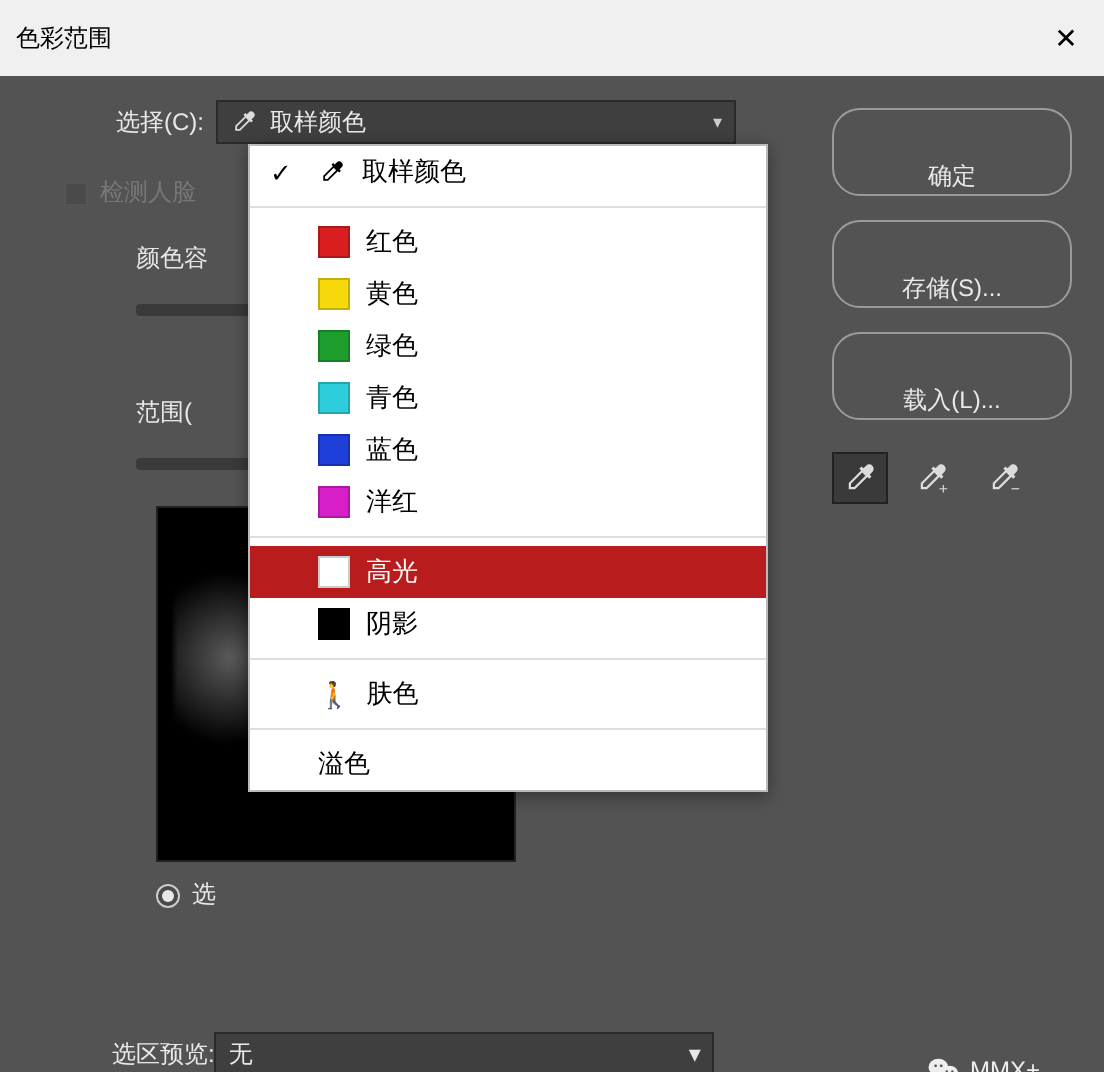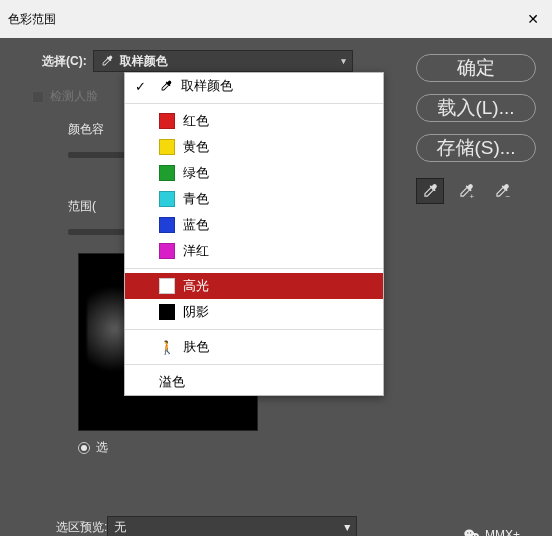--- a/index.html
+++ b/index.html
@@ -2,32 +2,32 @@
 <html><head>
 <meta charset="utf-8">
 <style>
   * { box-sizing: border-box; margin: 0; padding: 0; font-family: "Microsoft YaHei", "PingFang SC", sans-serif; }
   body { background: #535353; width: 552px; height: 536px; overflow: hidden; color: #e8e8e8; font-size: 12px; }
   .titlebar { background: #f0f0f0; height: 38px; display: flex; align-items: center; justify-content: space-between; padding: 0 0 0 8px; color: #000; }
   .titlebar .title { font-size: 12px; }
   .titlebar .close { width: 38px; height: 22px; display: flex; align-items: center; justify-content: center; cursor: default; font-size: 14px; }
   .content { position: relative; padding: 12px 14px 0 18px; height: 514px; }
   .row { display: flex; align-items: center; gap: 6px; }
-  .select-row { margin-left: 24px; font-weight: bold; }
+  .select-row { margin-left: 40px; }
   .label { color: #e8e8e8; }
   .select-box { position: relative; background: #3f3f3f; border: 1px solid #2a2a2a; width: 260px; height: 22px; display: flex; align-items: center; padding-left: 6px; gap: 6px; cursor: default; }
   .select-box .chev { margin-left: auto; margin-right: 6px; font-size: 9px; color: #ccc; }
   .dropdown { position: absolute; top: 34px; left: 124px; width: 260px; background: #fff; box-shadow: 0 2px 8px rgba(0,0,0,.4); z-index: 10; border: 1px solid #bbb; }
   .dropdown .item { display: flex; align-items: center; gap: 8px; padding: 4px 10px 4px 34px; color: #000; font-size: 13px; position: relative; cursor: default; }
   .dropdown .item .check { position: absolute; left: 10px; font-size: 13px; }
   .dropdown .item.selected { background: #b91c1c; color: #fff; }
   .dropdown .sep { height: 1px; background: #ddd; margin: 4px 0; }
   .swatch { width: 16px; height: 16px; border: 1px solid rgba(0,0,0,.2); }
   .right-col { position: absolute; right: 16px; top: 16px; width: 120px; display: flex; flex-direction: column; gap: 12px; }
-  .btn { border: 1px solid #9a9a9a; background: #535353; color: #e8e8e8; height: 28px; border-radius: 14px; display: flex; align-items: flex-start; justify-content: center; cursor: default; font-size: 19px; }
+  .btn { border: 1px solid #9a9a9a; background: #535353; color: #e8e8e8; height: 44px; border-radius: 14px; display: flex; align-items: flex-end; justify-content: center; cursor: default; font-size: 12px; }
   .eyedroppers { display: flex; gap: 8px; margin-top: 4px; }
   .tool { width: 28px; height: 26px; display: flex; align-items: center; justify-content: center; border: 1px solid transparent; cursor: default; }
   .tool.active { background: #3a3a3a; border: 1px solid #222; }
   .checkbox-row { display: flex; align-items: center; gap: 6px; margin-top: 8px; }
   .chk { width: 12px; height: 12px; border: 1px solid #888; background: #4a4a4a; }
   .dim { color: #777; }
   .left-col { width: 385px; }
   .detect-row { margin-top: 16px; margin-left: 14px; display: flex; align-items: center; gap: 6px; }
   .fuzz-row { margin-top: 16px; margin-left: 50px; }
   .range-row { margin-top: 40px; margin-left: 50px; }
@@ -148,24 +148,24 @@
     <div class="item">
       <span>溢色</span>
     </div>
   </div>
 
   <div class="right-col">
     <div class="btn">
         <span>确定</span>
       </div>
     <div class="btn">
+        <span>存储(S)...</span>
+      </div>
+    <div class="btn">
         <span>载入(L)...</span>
-      </div>
-    <div class="btn">
-        <span>存储(S)...</span>
       </div>
     <div class="eyedroppers">
       <div class="tool active">
         <span>
             <svg width="18" height="18" viewBox="0 0 16 16">
               <path d="M13.5 2.5a2 2 0 0 0-2.8 0l-1.2 1.2-0.8-0.8-1 1 0.8 0.8L3 10.2V13h2.8l5.5-5.5 0.8 0.8 1-1-0.8-0.8 1.2-1.2a2 2 0 0 0 0-2.8zM5.4 12H4v-1.4l5-5L10.4 7l-5 5z" fill="#dcdcdc"></path>
             </svg>
           </span>
       </div>
       <div class="tool">

